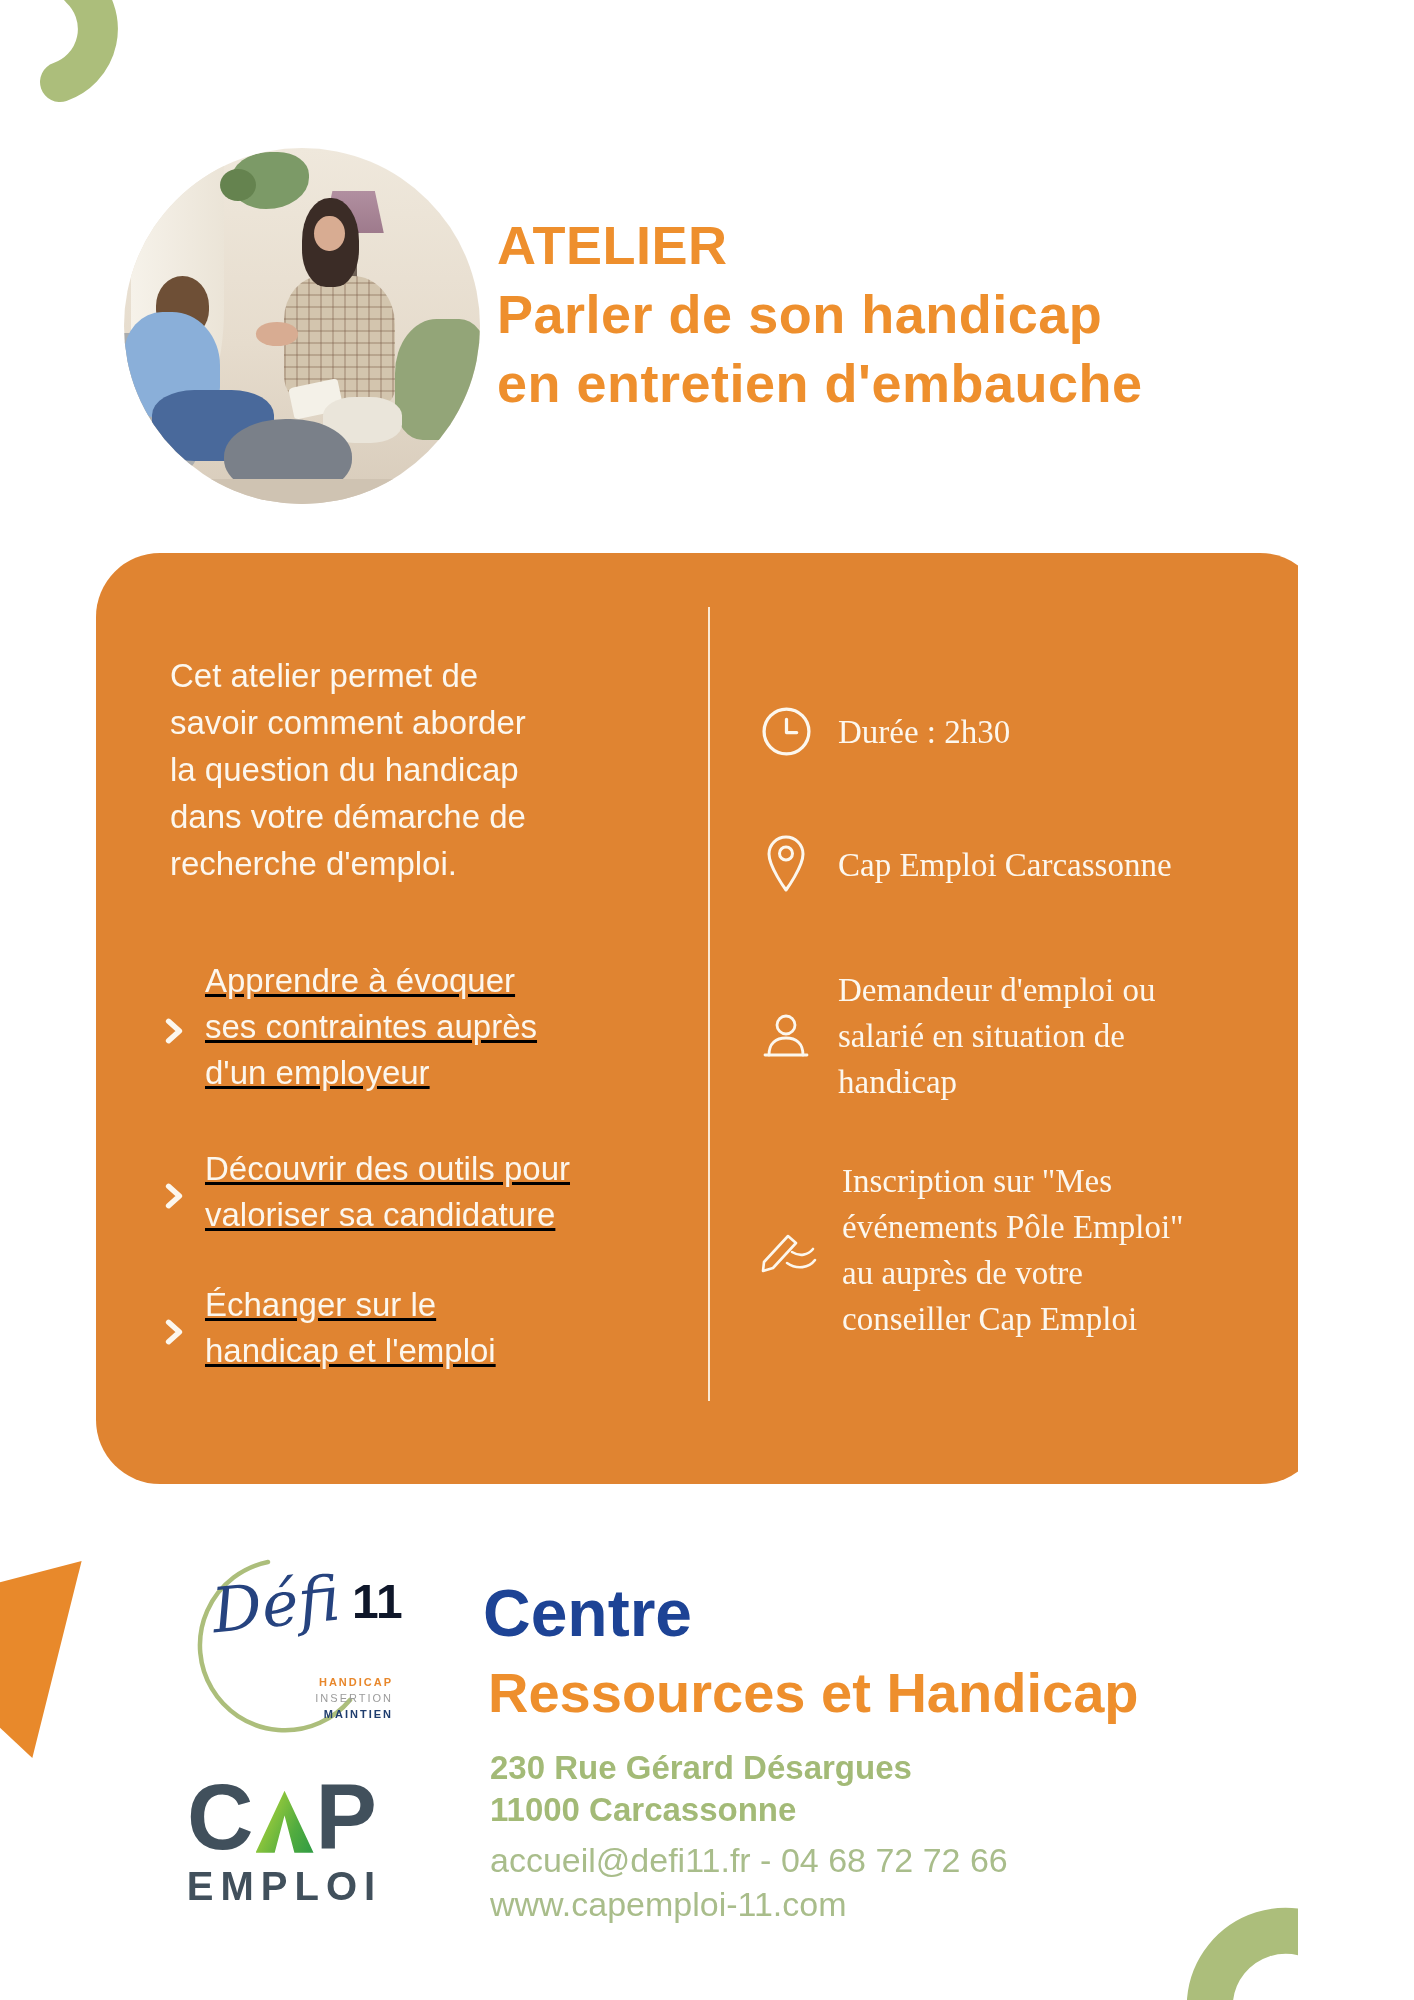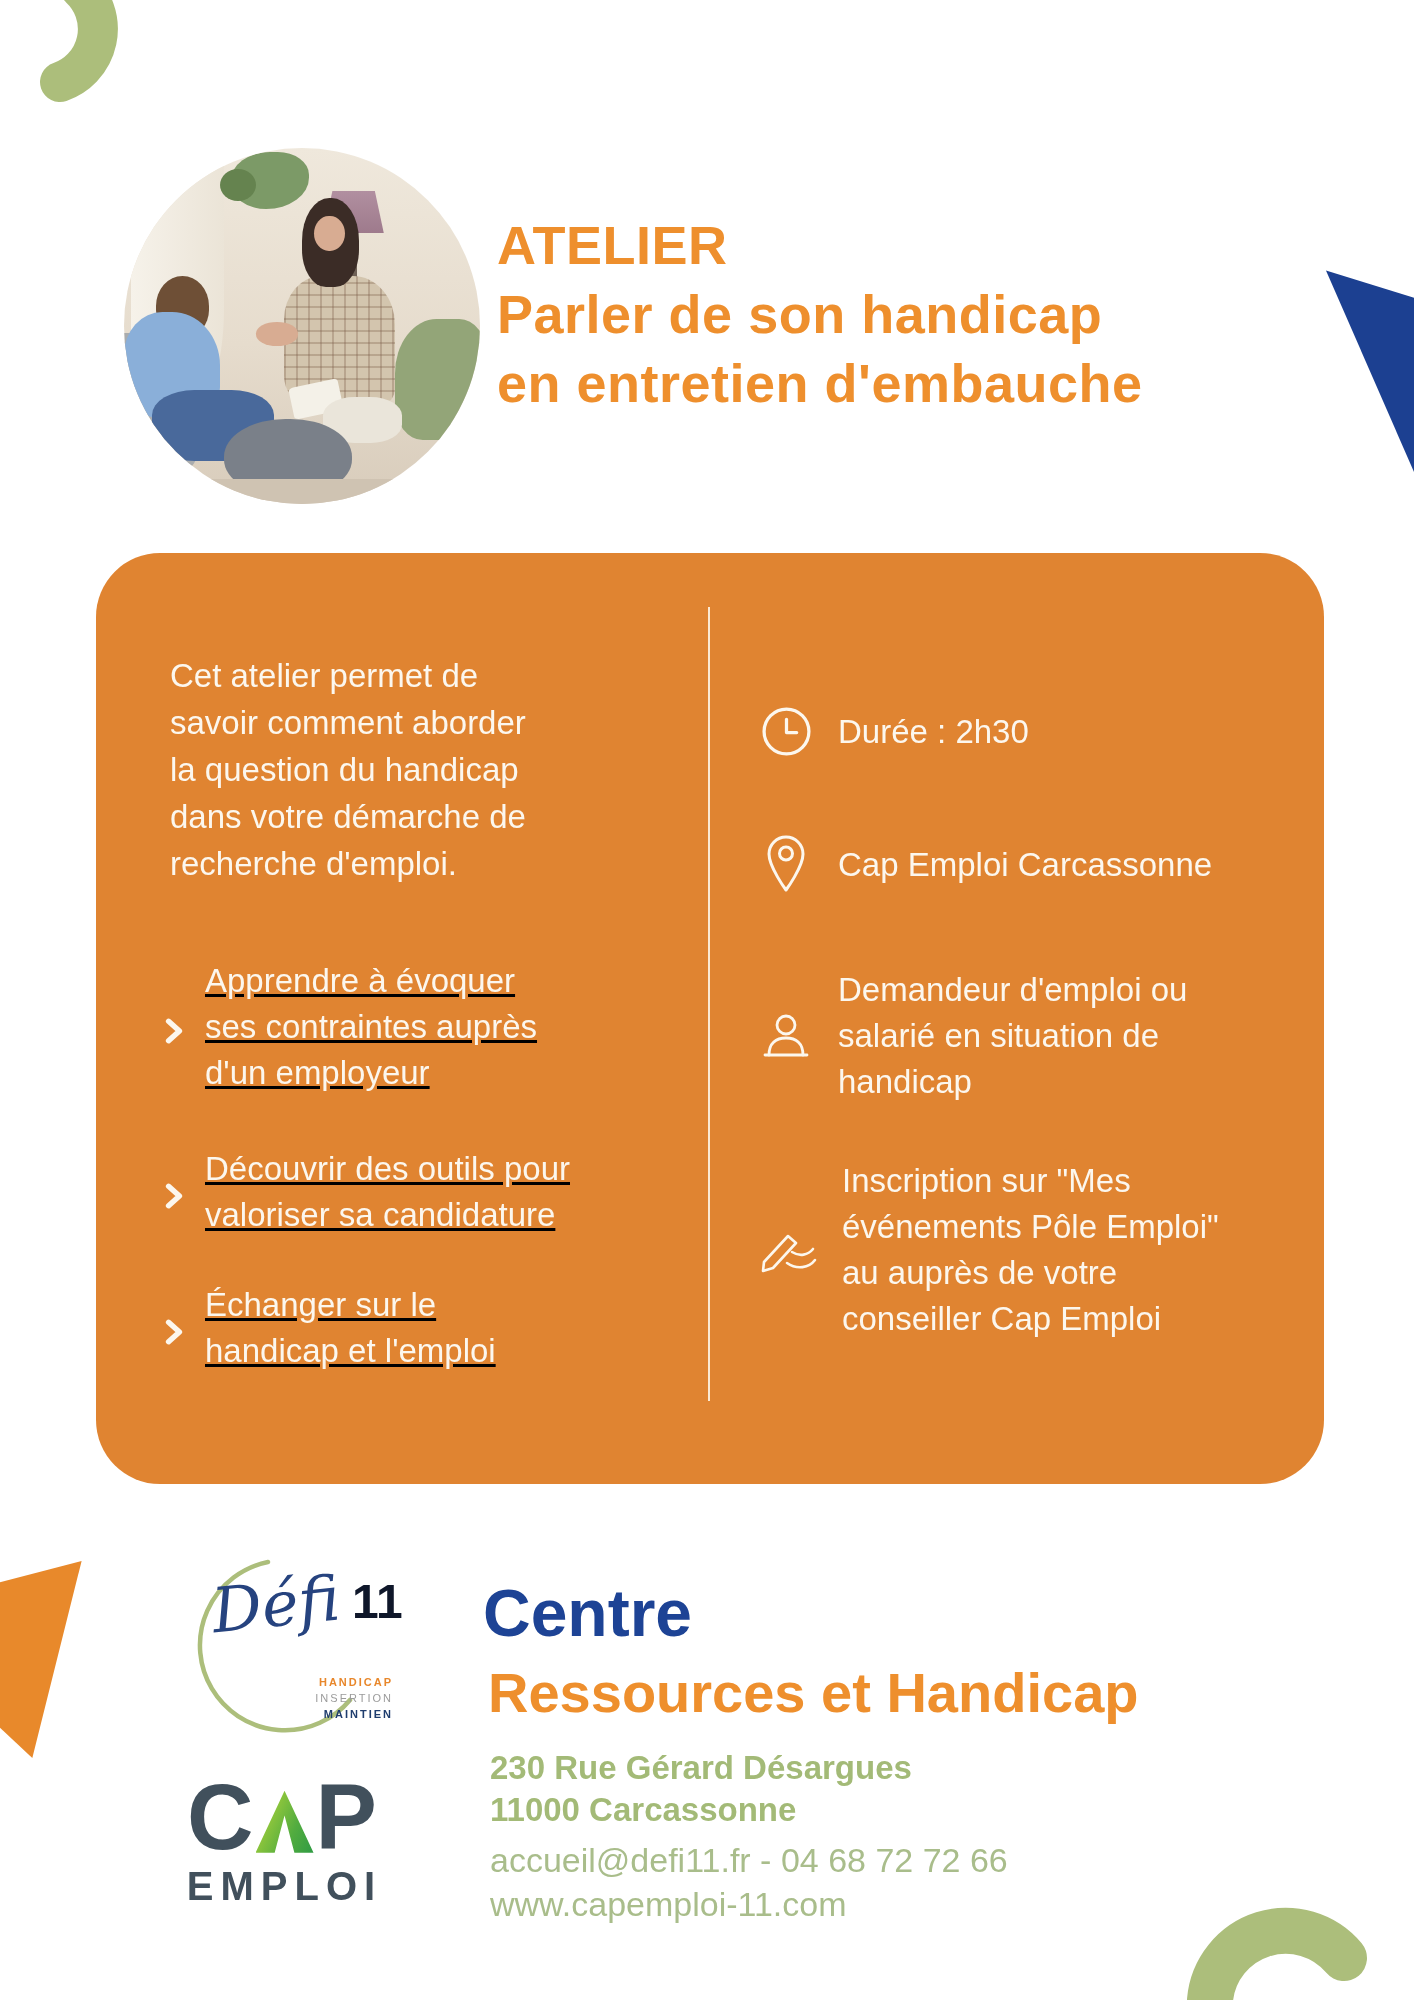--- a/index.html
+++ b/index.html
@@ -1,16 +1,16 @@
 <!DOCTYPE html>
 <html lang="fr"><head>
 <meta charset="utf-8">
 <style>
   html,body{margin:0;padding:0;background:#fff;}
-  .page{position:relative;width:1414px;height:2000px;background:#ffffff;overflow:hidden;
+  .page{position:relative;width:1298px;height:2000px;background:#ffffff;overflow:hidden;
         font-family:"Liberation Sans",sans-serif;}
   .abs{position:absolute;}
   .pre{white-space:pre-line;}
 
   
   .deco-svg{position:absolute;overflow:visible;}
   .tri-blue{left:1326px;top:262px;width:88px;height:210px;background:#1C4091;
             clip-path:polygon(0% 4%,100% 17%,100% 100%);}
   .tri-orange{left:0px;top:1558px;width:85px;height:202px;background:#E8892B;
             clip-path:polygon(96% 1.5%,0% 12%,0% 84%,38% 99%);}
@@ -28,21 +28,21 @@
   .card{left:96px;top:553px;width:1228px;height:931px;background:#E08431;border-radius:64px;}
   .card-text{color:#FCF7EE;font-size:33px;line-height:47px;}
   .intro{left:170px;top:652px;width:460px;}
   .divider{left:708px;top:607px;width:2px;height:794px;background:rgba(255,250,240,0.85);}
   .bullet{display:flex;align-items:center;width:470px;text-decoration:underline;}
   .bullet .chev{flex:0 0 22px;margin-top:8px;margin-right:20px;}
   .bullet .bl-text{color:#FCF7EE;font-size:33px;line-height:46px;}
   .b1{left:163px;top:958px;}
   .b2{left:163px;top:1146px;}
   .b3{left:163px;top:1282px;}
-  .detail{display:flex;align-items:center;left:756px;width:540px;}
+  .detail{display:flex;align-items:center;left:756px;width:540px;font-family:Liberation Serif, serif;}
   .detail .ic{flex:0 0 60px;display:flex;justify-content:center;margin-right:22px;}
   .detail .dt-text{color:#FCF7EE;font-size:33px;line-height:46px;}
   .d1{top:705px;}
   .d2{top:833px;}
   .d3{top:967px;}
   .d4{top:1158px;}
 
   
   .defi-script{left:212px;top:1568px;color:#26437F;font-family:"DejaVu Serif",serif;
                font-style:italic;font-size:62px;transform:rotate(-6deg);}

